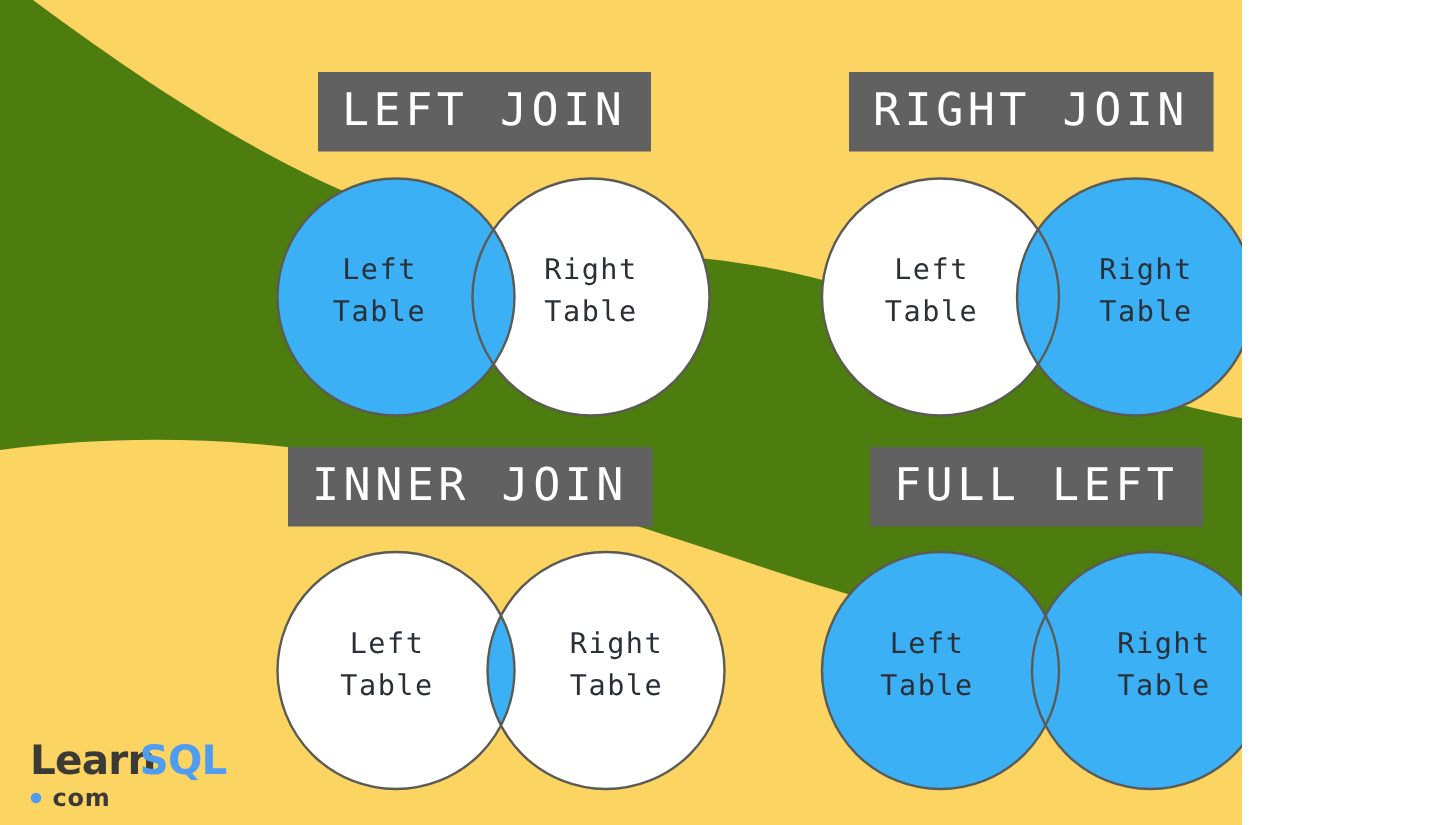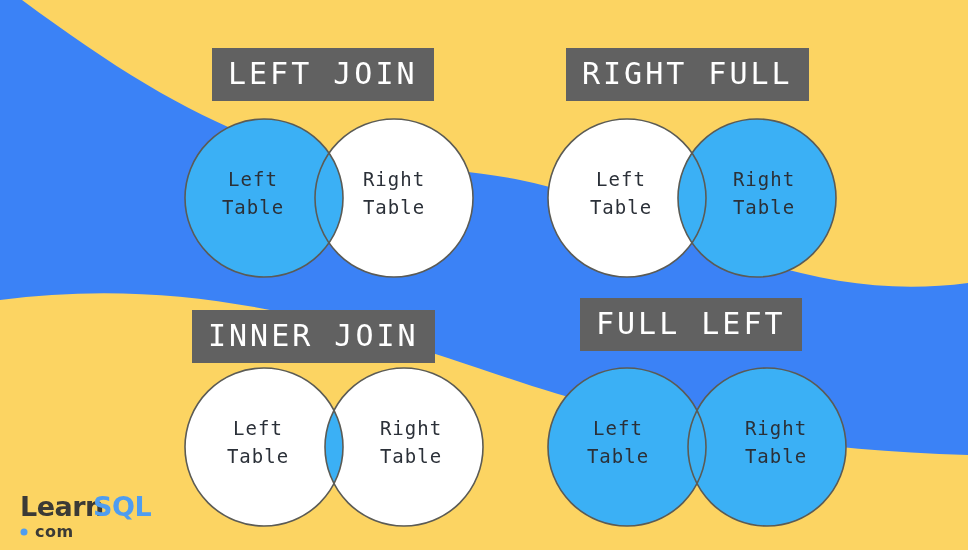--- a/index.html
+++ b/index.html
@@ -2,24 +2,24 @@
 <html><head>
 <meta charset="utf-8">
 <style>
   html, body {
     margin: 0;
     padding: 0;
     background: #ffffff;
   }
   #canvas {
     position: relative;
-    width: 968px;
+    width: 828px;
     height: 550px;
     overflow: hidden;
-    background: #3b82f6;
+    background: #4d7c0f;
     font-family: "DejaVu Sans Mono", "Liberation Mono", monospace;
     text-decoration: underline;
   }
   #bg-waves {
     position: absolute;
     inset: 0;
     width: 968px;
     height: 550px;
   }
   .panel {
@@ -97,21 +97,21 @@
       <circle cx="81" cy="81" r="79" fill="none" stroke="#5b5b55" stroke-width="1.6"></circle>
       <circle cx="211" cy="81" r="79" fill="none" stroke="#5b5b55" stroke-width="1.6"></circle>
       <text class="venn-label" x="70" y="69" text-anchor="middle">Left</text>
       <text class="venn-label" x="70" y="97" text-anchor="middle">Table</text>
       <text class="venn-label" x="211" y="69" text-anchor="middle">Right</text>
       <text class="venn-label" x="211" y="97" text-anchor="middle">Table</text>
     </svg>
   </div>
 
   <div class="panel" style="left:484px; top:0px; width:484px; height:290px;">
-    <div class="join-title" style="left:82px; top:48px;">RIGHT FULL</div>
+    <div class="join-title" style="left:82px; top:48px;">RIGHT JOIN</div>
 
     <svg class="venn" style="left:62px; top:117px;" width="292" height="162" viewBox="0 0 292 162">
       <defs>
         <clipPath id="clipL-rj">
             <circle cx="81" cy="81" r="79"></circle>
           </clipPath>
       </defs>
       <circle cx="81" cy="81" r="79" fill="#ffffff"></circle>
       <circle cx="211" cy="81" r="79" fill="#3bb0f5"></circle>
       <g clip-path="url(#clipL-rj)">
@@ -120,21 +120,21 @@
       <circle cx="81" cy="81" r="79" fill="none" stroke="#5b5b55" stroke-width="1.6"></circle>
       <circle cx="211" cy="81" r="79" fill="none" stroke="#5b5b55" stroke-width="1.6"></circle>
       <text class="venn-label" x="75" y="69" text-anchor="middle">Left</text>
       <text class="venn-label" x="75" y="97" text-anchor="middle">Table</text>
       <text class="venn-label" x="218" y="69" text-anchor="middle">Right</text>
       <text class="venn-label" x="218" y="97" text-anchor="middle">Table</text>
     </svg>
   </div>
 
   <div class="panel" style="left:0px; top:290px; width:484px; height:260px;">
-    <div class="join-title" style="left:192px; top:20px;">INNER JOIN</div>
+    <div class="join-title" style="left:192px; top:8px;">INNER JOIN</div>
 
     <svg class="venn" style="left:183px; top:76px;" width="302" height="162" viewBox="0 0 302 162">
       <defs>
         <clipPath id="clipR-ij">
             <circle cx="221" cy="81" r="79"></circle>
           </clipPath>
       </defs>
       <circle cx="81" cy="81" r="79" fill="#ffffff"></circle>
       <circle cx="221" cy="81" r="79" fill="#ffffff"></circle>
       <g clip-path="url(#clipR-ij)">

